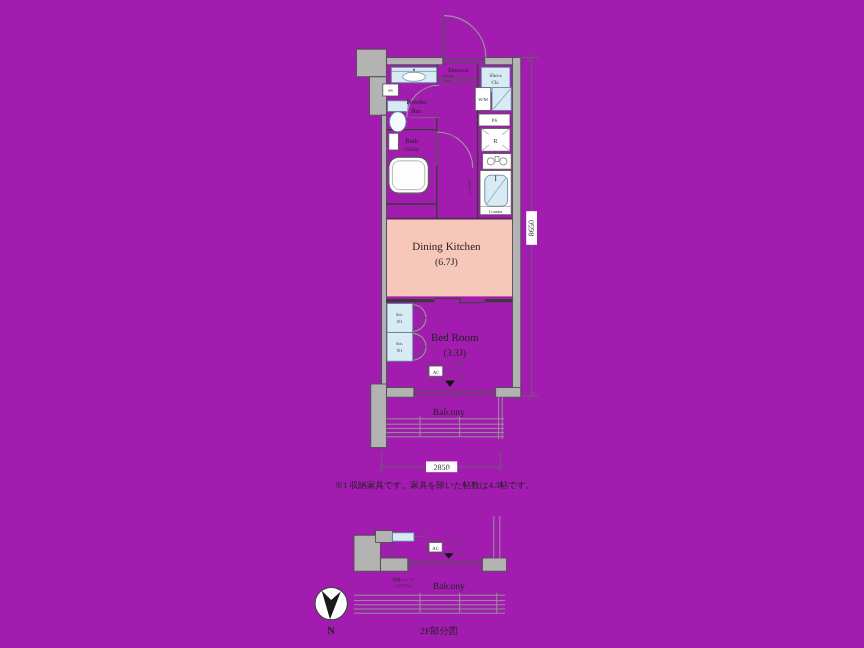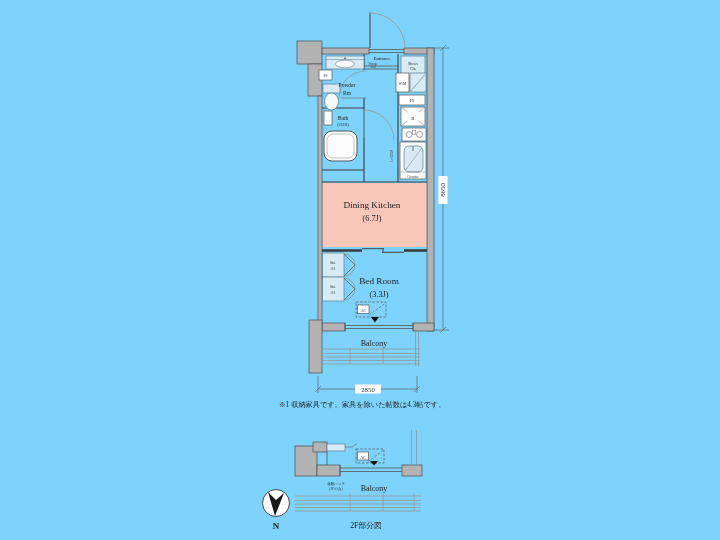--- a/index.html
+++ b/index.html
@@ -1,16 +1,16 @@
 <!DOCTYPE html>
 <html><head>
 <meta charset="utf-8">
 <style>
   html,body{margin:0;padding:0;background:#fff;}
-  .stage{position:relative;width:720px;height:540px;background:#7dd3fc;overflow:hidden;
+  .stage{position:relative;width:720px;height:540px;background:#a21caf;overflow:hidden;
          font-family:"Liberation Serif","DejaVu Serif",serif;}
   svg{position:absolute;left:0;top:0;}
   .ts{font-family:"Liberation Serif","DejaVu Serif",serif;fill:#222;}
   .tt{font-family:"Liberation Serif","DejaVu Serif",serif;fill:#333;}
   .wall{fill:#b3b3b3;stroke:#4a4a4a;stroke-width:.7;}
   .part{stroke:#3a3a3a;stroke-width:1.1;fill:none;}
   .thinl{stroke:#555;stroke-width:.8;fill:none;}
   .arc{stroke:#9a9a9a;stroke-width:.9;fill:none;}
   .fixblue{fill:#d8eaf4;stroke:#5a7f96;stroke-width:.7;}
   .fixw{fill:#ffffff;stroke:#555;stroke-width:.7;}

